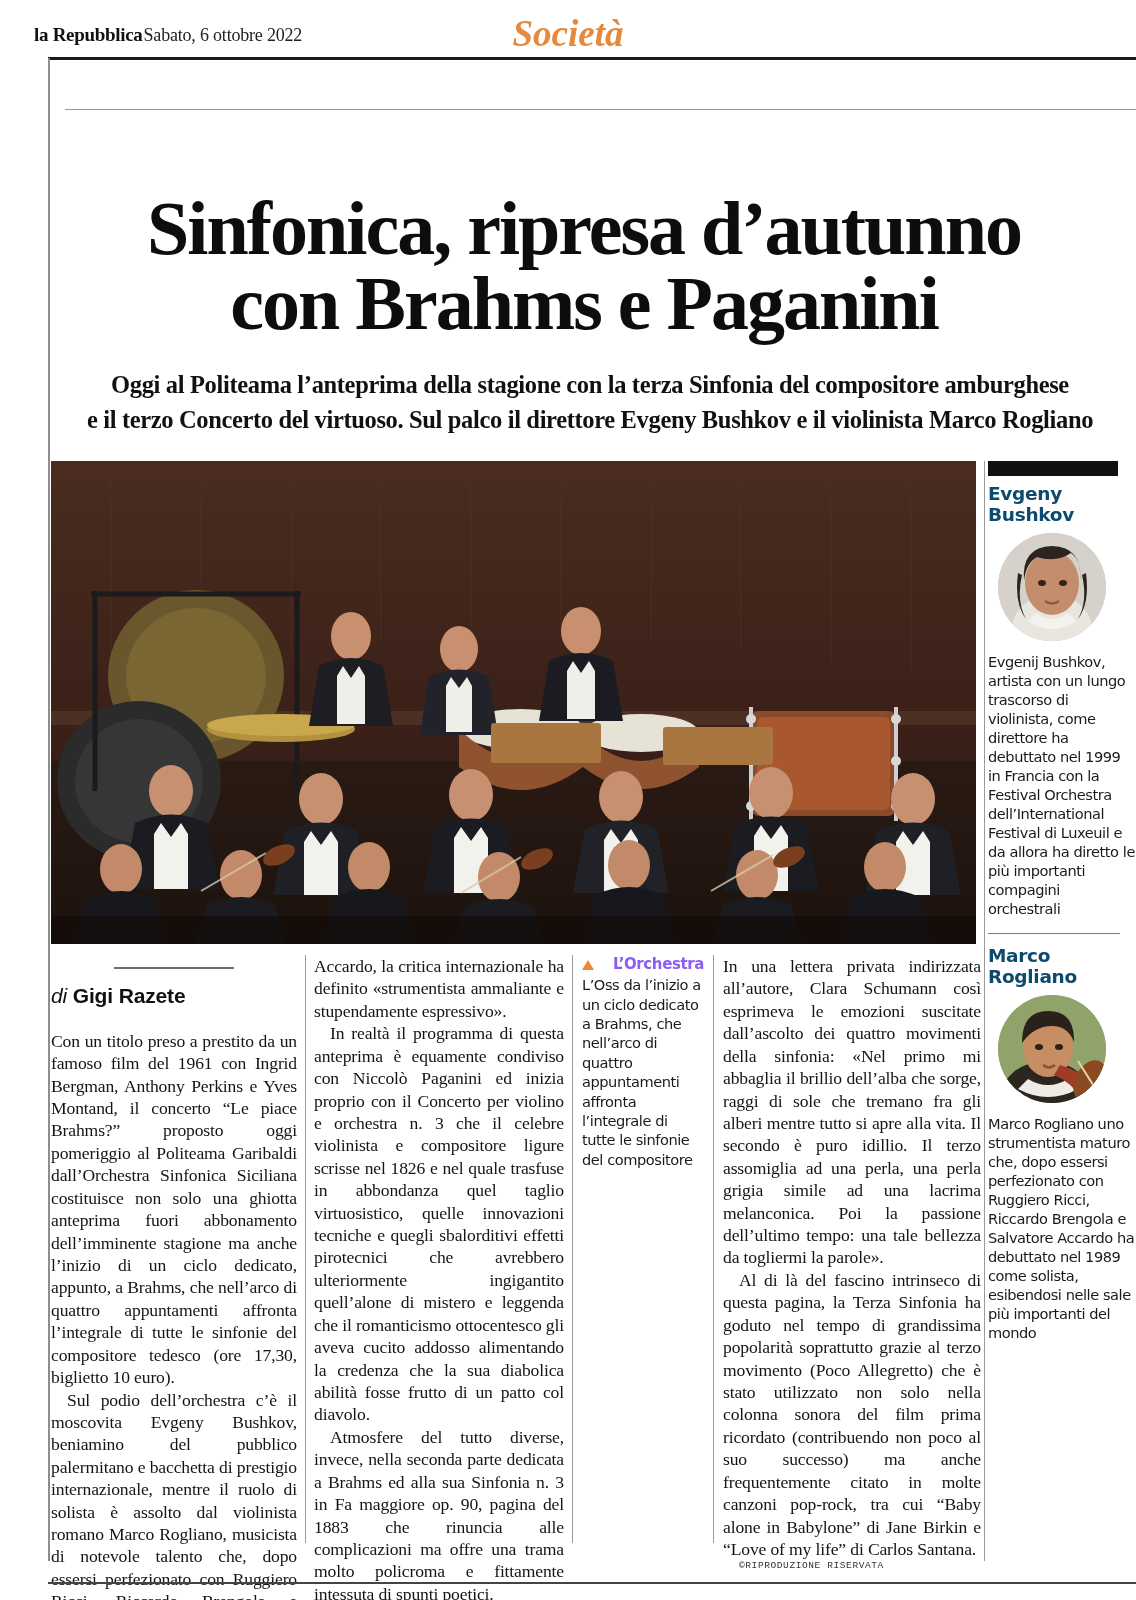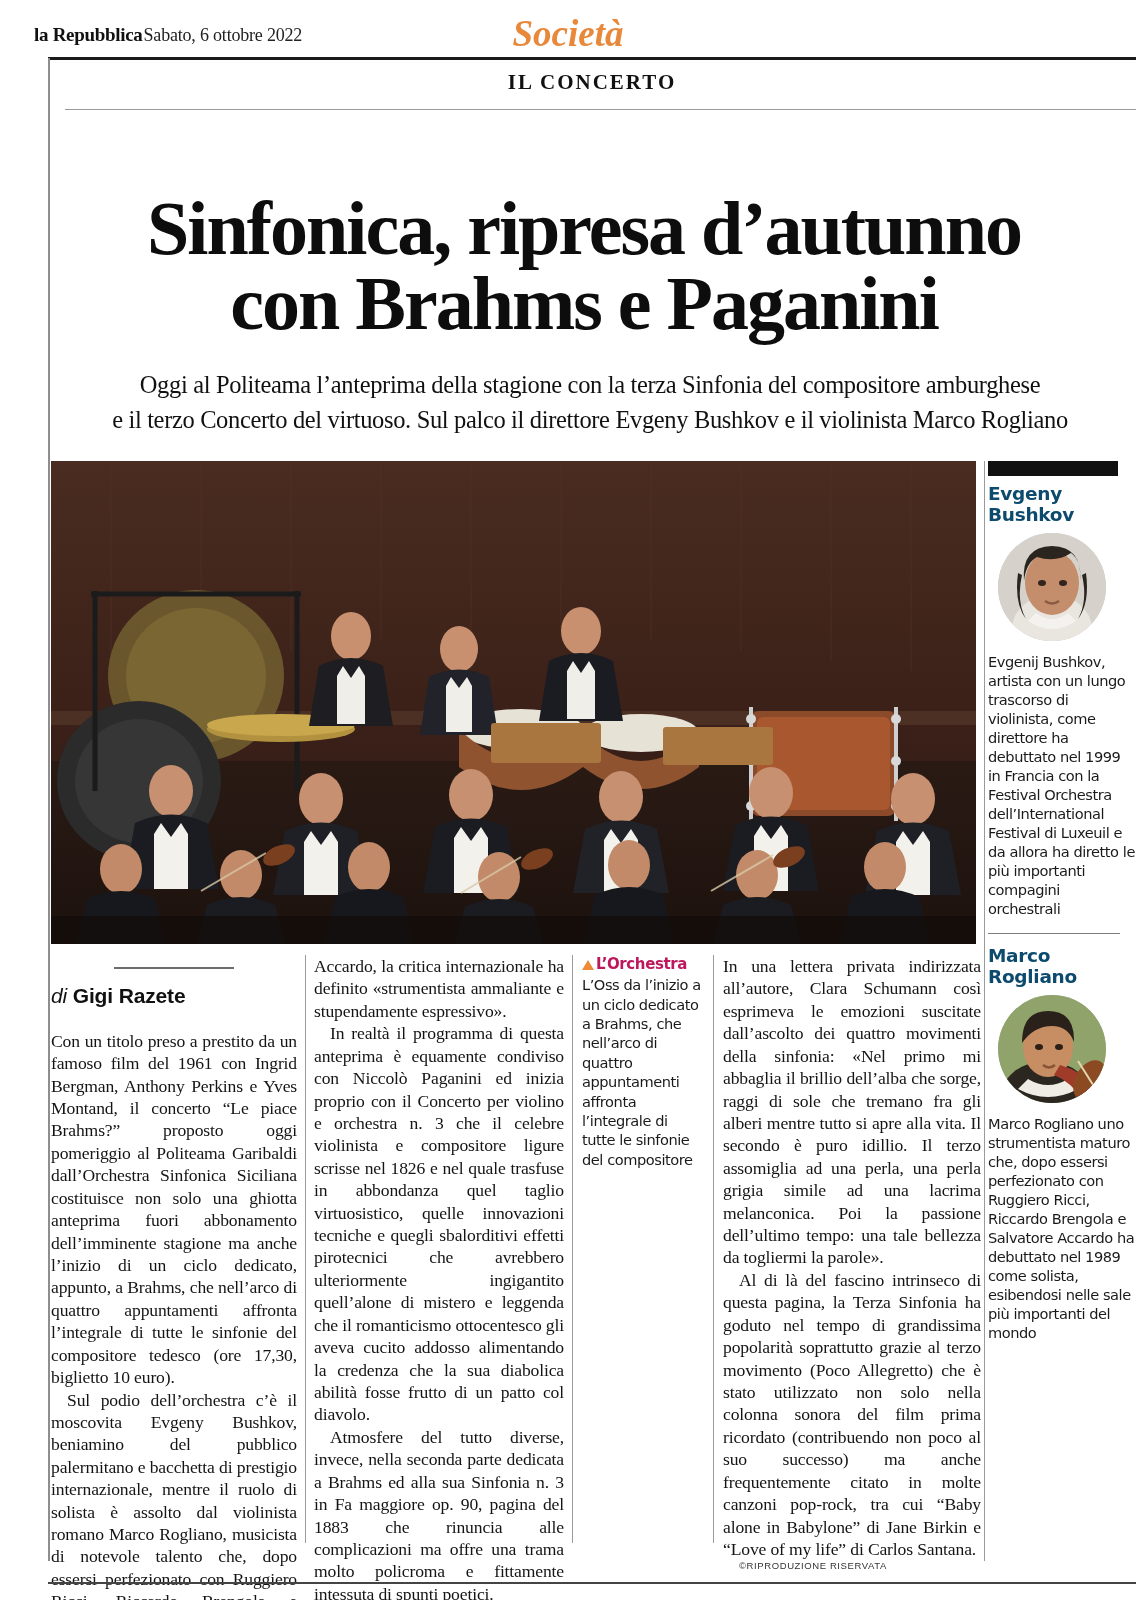--- a/index.html
+++ b/index.html
@@ -130,21 +130,21 @@
     top: 368px;
     left: 70px;
     width: 1040px;
     text-align: center;
     font-family: "Liberation Serif", serif;
     font-size: 24.5px;
     line-height: 1.42;
     letter-spacing: -0.35px;
     color: #111;
   }
-  .subhead .sh-line { display: block; }
+  .subhead .sh-line { display: block; font-weight: bold; }
 
   
   .photo {
     position: absolute;
     top: 461px;
     left: 51px;
     width: 925px;
     height: 483px;
     overflow: hidden;
     background: #3b241c;
@@ -258,45 +258,45 @@
     color: #111;
   }
   .byline em { font-style: italic; }
   .byline b { font-weight: bold; }
 
   
   .orch-head {
     font-family: "DejaVu Sans", "Liberation Sans", sans-serif;
     font-weight: bold;
     font-size: 15px;
-    color: #be185d;
+    color: #8b5cf6;
     letter-spacing: -0.4px;
     display: flex;
     align-items: center;
-    gap: 2px;
+    gap: 19px;
     margin-bottom: 1px;
   }
   .tri {
     width: 0; height: 0;
     border-left: 6px solid transparent;
     border-right: 6px solid transparent;
     border-bottom: 10px solid #ec8a39;
   }
   .orch-body {
     font-family: "DejaVu Sans", "Liberation Sans", sans-serif;
     font-size: 14.6px;
     line-height: 1.33;
     color: #1a1a1a;
     letter-spacing: -0.45px;
     text-align: left;
   }
 
   .copyright {
     margin-top: 10px;
-    font-family: Liberation Sans, sans-serif;
+    font-family: Liberation Mono, monospace;
     font-size: 9.5px;
     letter-spacing: 0.6px;
     color: #333;
     text-indent: 0;
     text-align: left;
   }
 </style>
 </head>
 <body>
 
@@ -304,21 +304,20 @@
 
   <div class="masthead">
     <span class="masthead-logo">la Repubblica</span>
     <span class="masthead-date">Sabato, 6 ottobre 2022</span>
   </div>
   <div class="section-title">Società</div>
 
   <div class="rule-top"></div>
   <div class="left-vrule"></div>
 
-  <div class="kicker">IL CONCERTO</div>
   <div class="rule-kicker"></div>
 
   <h1 class="headline">
     <span class="hl-line">Sinfonica, ripresa d’autunno</span>
     <span class="hl-line">con Brahms e Paganini</span>
   </h1>
 
   <div class="subhead">
     <span class="sh-line">Oggi al Politeama l’anteprima della stagione con la terza Sinfonia del compositore amburghese</span>
     <span class="sh-line">e il terzo Concerto del virtuoso. Sul palco il direttore Evgeny Bushkov e il violinista Marco Rogliano</span>

